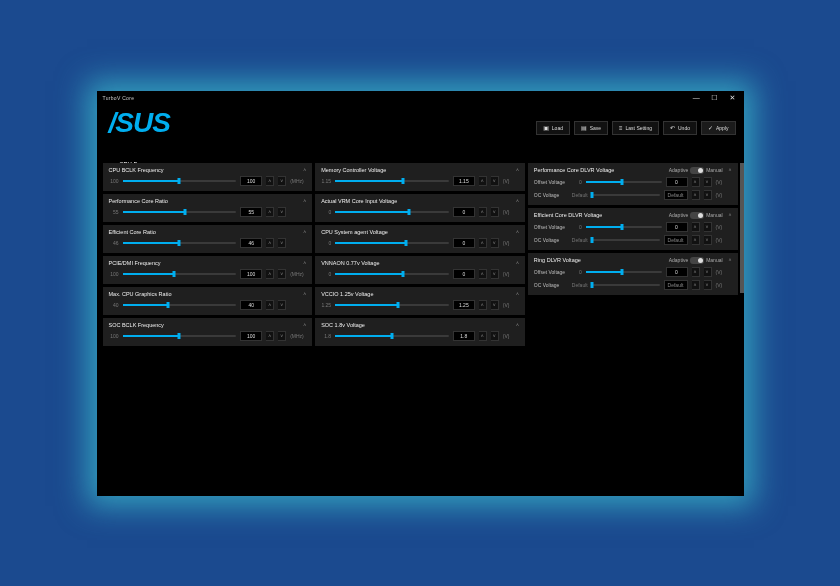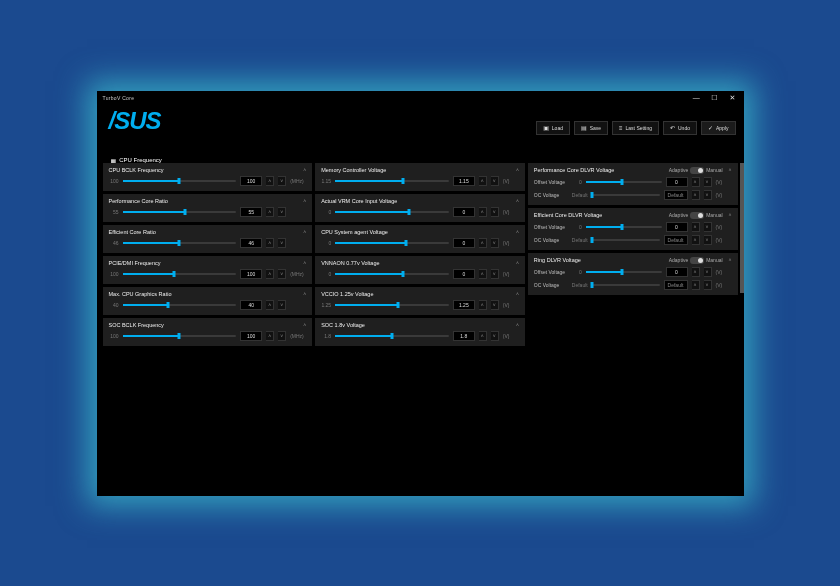--- a/index.html
+++ b/index.html
@@ -17,21 +17,21 @@
   }
   .titlebar {
     height: 14px; display: flex; align-items: center;
     padding: 0 6px; justify-content: space-between;
     color: #ccc; font-size: 5px; letter-spacing: 0.3px;
   }
   .titlebar-right { display: flex; gap: 8px; align-items: center; }
   .win-btn { width: 10px; height: 10px; display: inline-flex; align-items: center; justify-content: center; color: #ddd; font-size: 7px; line-height: 1; }
   .logo {
     color: #00aeef; font-weight: 700; font-style: italic;
-    font-size: 24px; letter-spacing: -1px;
+    font-size: 28px; letter-spacing: -1px;
     padding: 2px 8px 0 12px; font-family: Arial, sans-serif;
   }
   .toolbar {
     position: absolute; right: 8px; top: 30px;
     display: flex; gap: 4px;
   }
   .tool-btn {
     height: 14px; padding: 0 6px;
     border: 1px solid #333; background: #111;
     color: #ddd; font-size: 5px;

